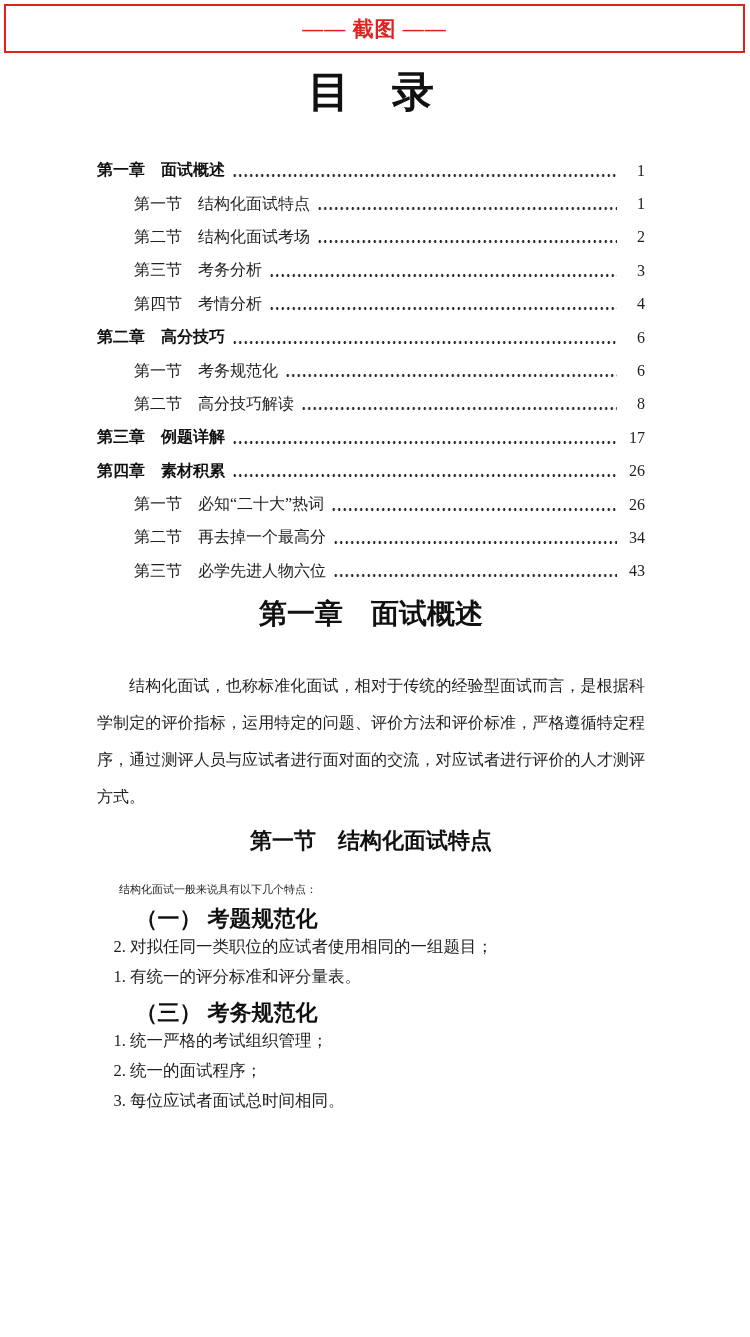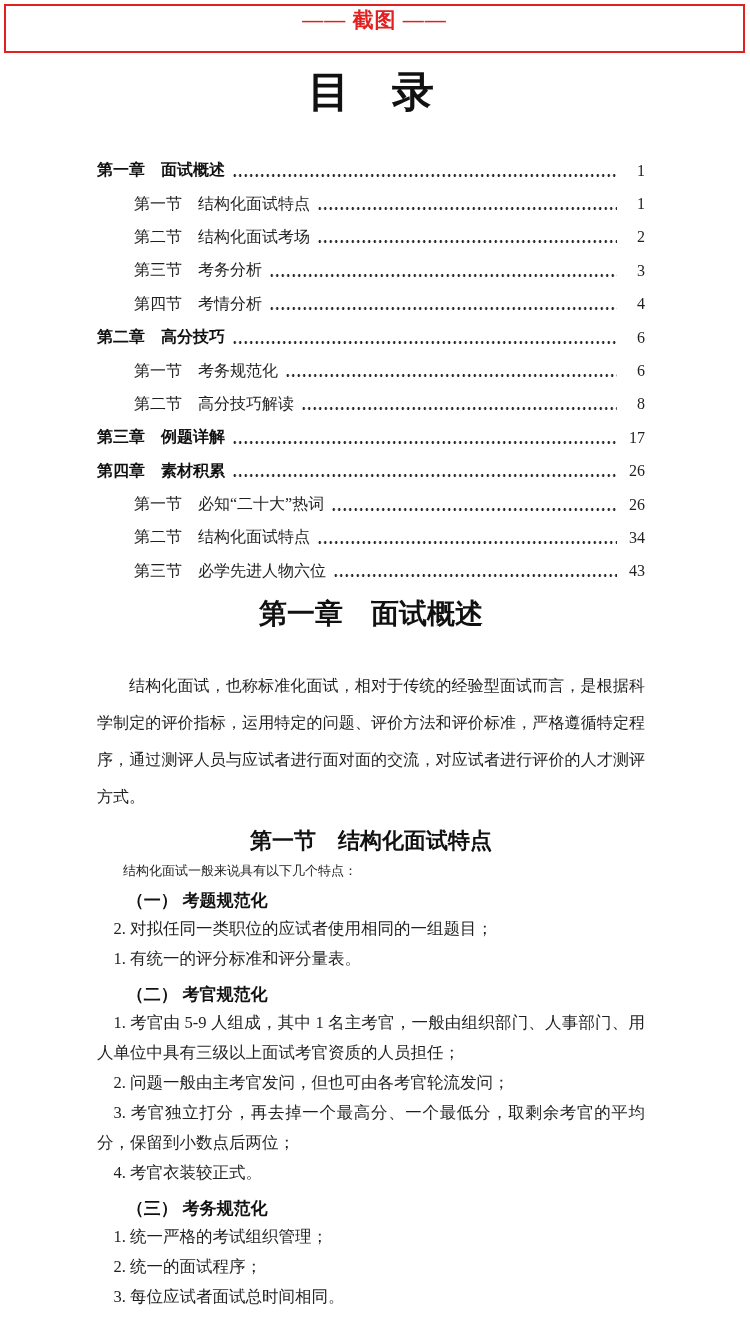--- a/index.html
+++ b/index.html
@@ -8,21 +8,21 @@
     width: 750px; height: 1337px; overflow: hidden; position: relative;
     font-family: "Liberation Serif", serif;
     color: #1f1f1f;
   }
   .sans { font-family: "Liberation Sans", sans-serif; }
 
   
   .banner {
     position: absolute; top: 4px; left: 4px; width: 741px; height: 49px;
     border: 2px solid var(--accent, #e0211f);
-    display: flex; align-items: flex-start; justify-content: center;
+    display: flex; align-items: center; justify-content: center;
   }
   .banner-label {
     color: var(--accent, #e0211f); font-weight: bold; font-size: 21px;
     font-family: "Liberation Serif", serif; letter-spacing: 1px; white-space: pre;
   }
 
   
   .content { padding: 72px 105px 0 97px; }
 
   .doc-title {
@@ -52,24 +52,24 @@
   }
   .intro-para {
     margin-top: 33px; font-size: 16px; line-height: 37px;
     text-align: justify; text-indent: 2em;
   }
   .section-heading {
     margin-top: 10px; text-align: center; font-weight: bold; font-size: 22px;
     line-height: 32px; color: #111; white-space: pre;
   }
   .section-lead {
-    font-size: 13px; line-height: 28px; text-indent: 2em;
+    margin-top: 18px; font-size: 11px; line-height: 28px; text-indent: 2em;
   }
   .subsection-heading {
-    font-weight: bold; font-size: 17px; line-height: 26px; color: #111;
+    font-weight: bold; font-size: 22px; line-height: 26px; color: #111;
     text-indent: 1.75em; white-space: pre;
   }
   .sub1 { margin-top: 3px; }
   .sub2, .sub3 { margin-top: 8px; }
   .num-item {
     font-size: 16.5px; line-height: 30px; text-align: justify; text-indent: 1em;
   }
 </style>
 </head>
 <body>
@@ -132,21 +132,21 @@
       <span class="toc-label">第四章　素材积累</span>
       <span class="toc-dots"></span>
       <span class="toc-page">26</span>
     </div>
     <div class="toc-row lvl-section">
       <span class="toc-label">第一节　必知“二十大”热词</span>
       <span class="toc-dots"></span>
       <span class="toc-page">26</span>
     </div>
     <div class="toc-row lvl-section">
-      <span class="toc-label">第二节　结构化面试特点</span>
+      <span class="toc-label">第二节　再去掉一个最高分</span>
       <span class="toc-dots"></span>
       <span class="toc-page">34</span>
     </div>
     <div class="toc-row lvl-section">
       <span class="toc-label">第三节　必学先进人物六位</span>
       <span class="toc-dots"></span>
       <span class="toc-page">43</span>
     </div>
   </div>
 
@@ -157,27 +157,20 @@
   <h2 class="section-heading sans">第一节　结构化面试特点</h2>
 
   <p class="section-lead">结构化面试一般来说具有以下几个特点：</p>
 
   <div class="subsection sub1">
     <div class="subsection-heading sans">（一） 考题规范化</div>
     <p class="num-item">2. 对拟任同一类职位的应试者使用相同的一组题目；</p>
     <p class="num-item">1. 有统一的评分标准和评分量表。</p>
   </div>
 
-  <div class="subsection sub2">
-    <div class="subsection-heading sans">（二） 考官规范化</div>
-    <p class="num-item">1. 考官由 5-9 人组成，其中 1 名主考官，一般由组织部门、人事部门、用人单位中具有三级以上面试考官资质的人员担任；</p>
-    <p class="num-item">2. 问题一般由主考官发问，但也可由各考官轮流发问；</p>
-    <p class="num-item">3. 考官独立打分，再去掉一个最高分、一个最低分，取剩余考官的平均分，保留到小数点后两位；</p>
-    <p class="num-item">4. 考官衣装较正式。</p>
-  </div>
 
   <div class="subsection sub3">
     <div class="subsection-heading sans">（三） 考务规范化</div>
     <p class="num-item">1. 统一严格的考试组织管理；</p>
     <p class="num-item">2. 统一的面试程序；</p>
     <p class="num-item">3. 每位应试者面试总时间相同。</p>
   </div>
 
 </div>
 

